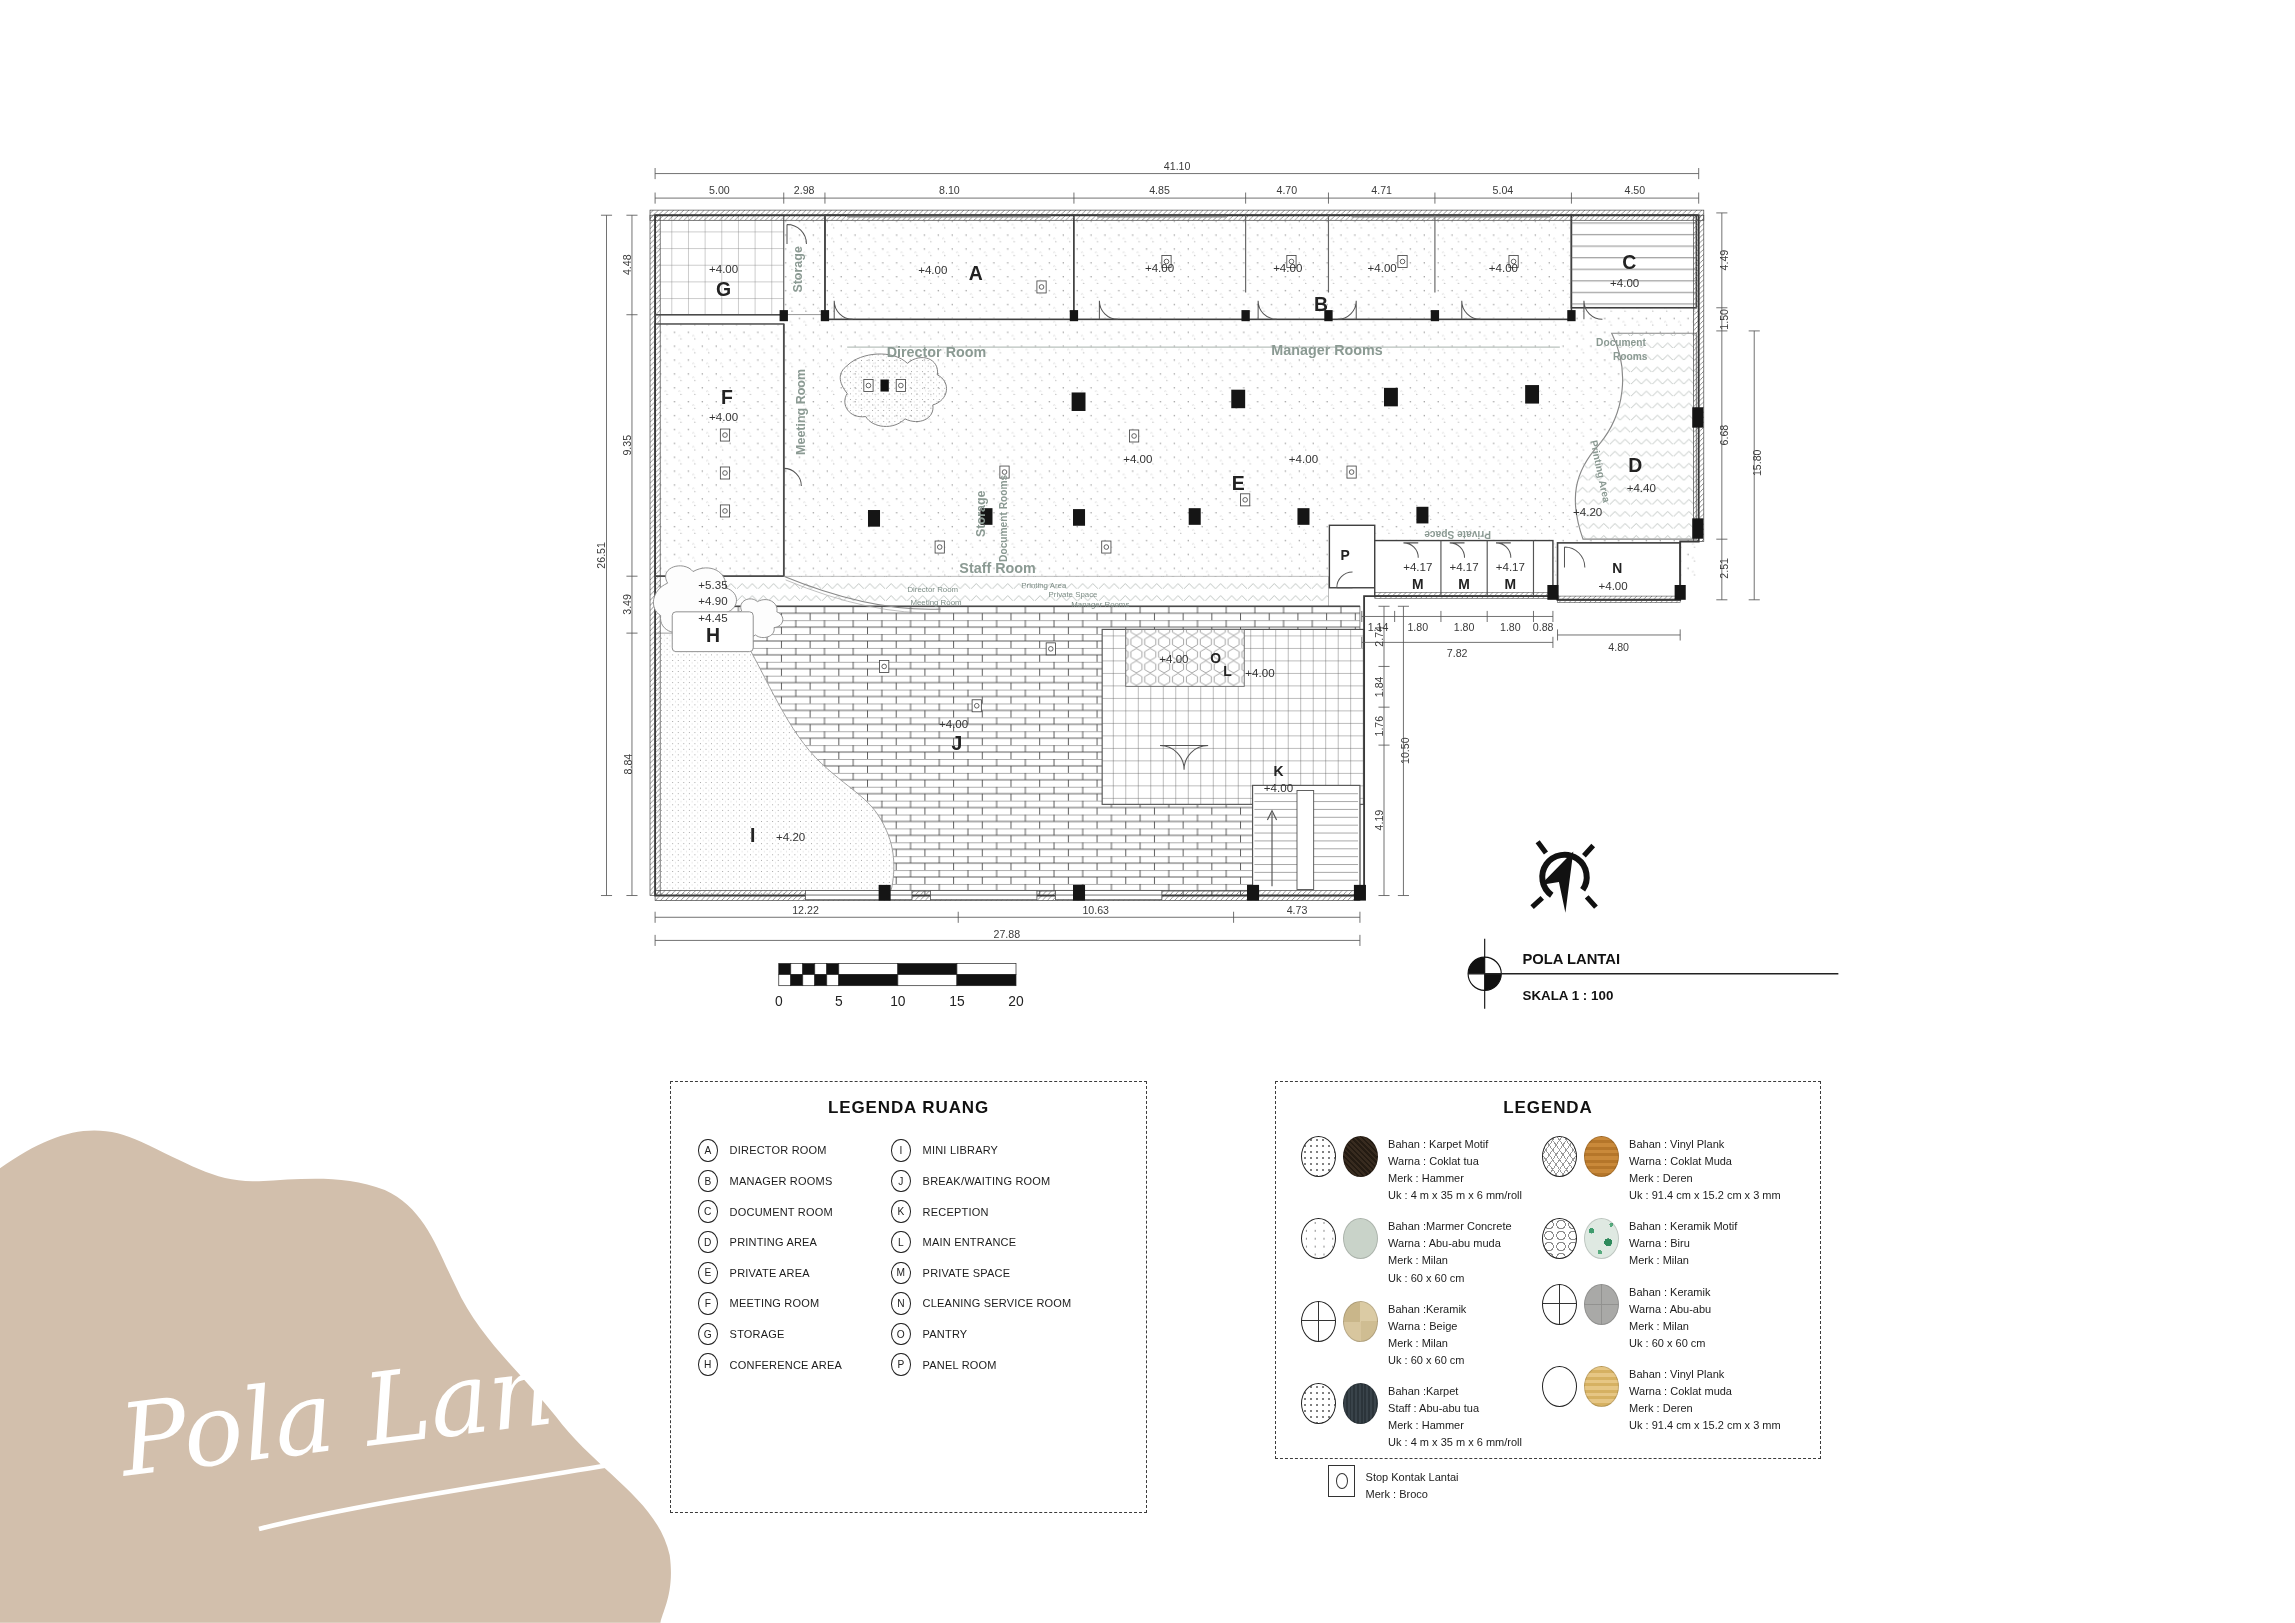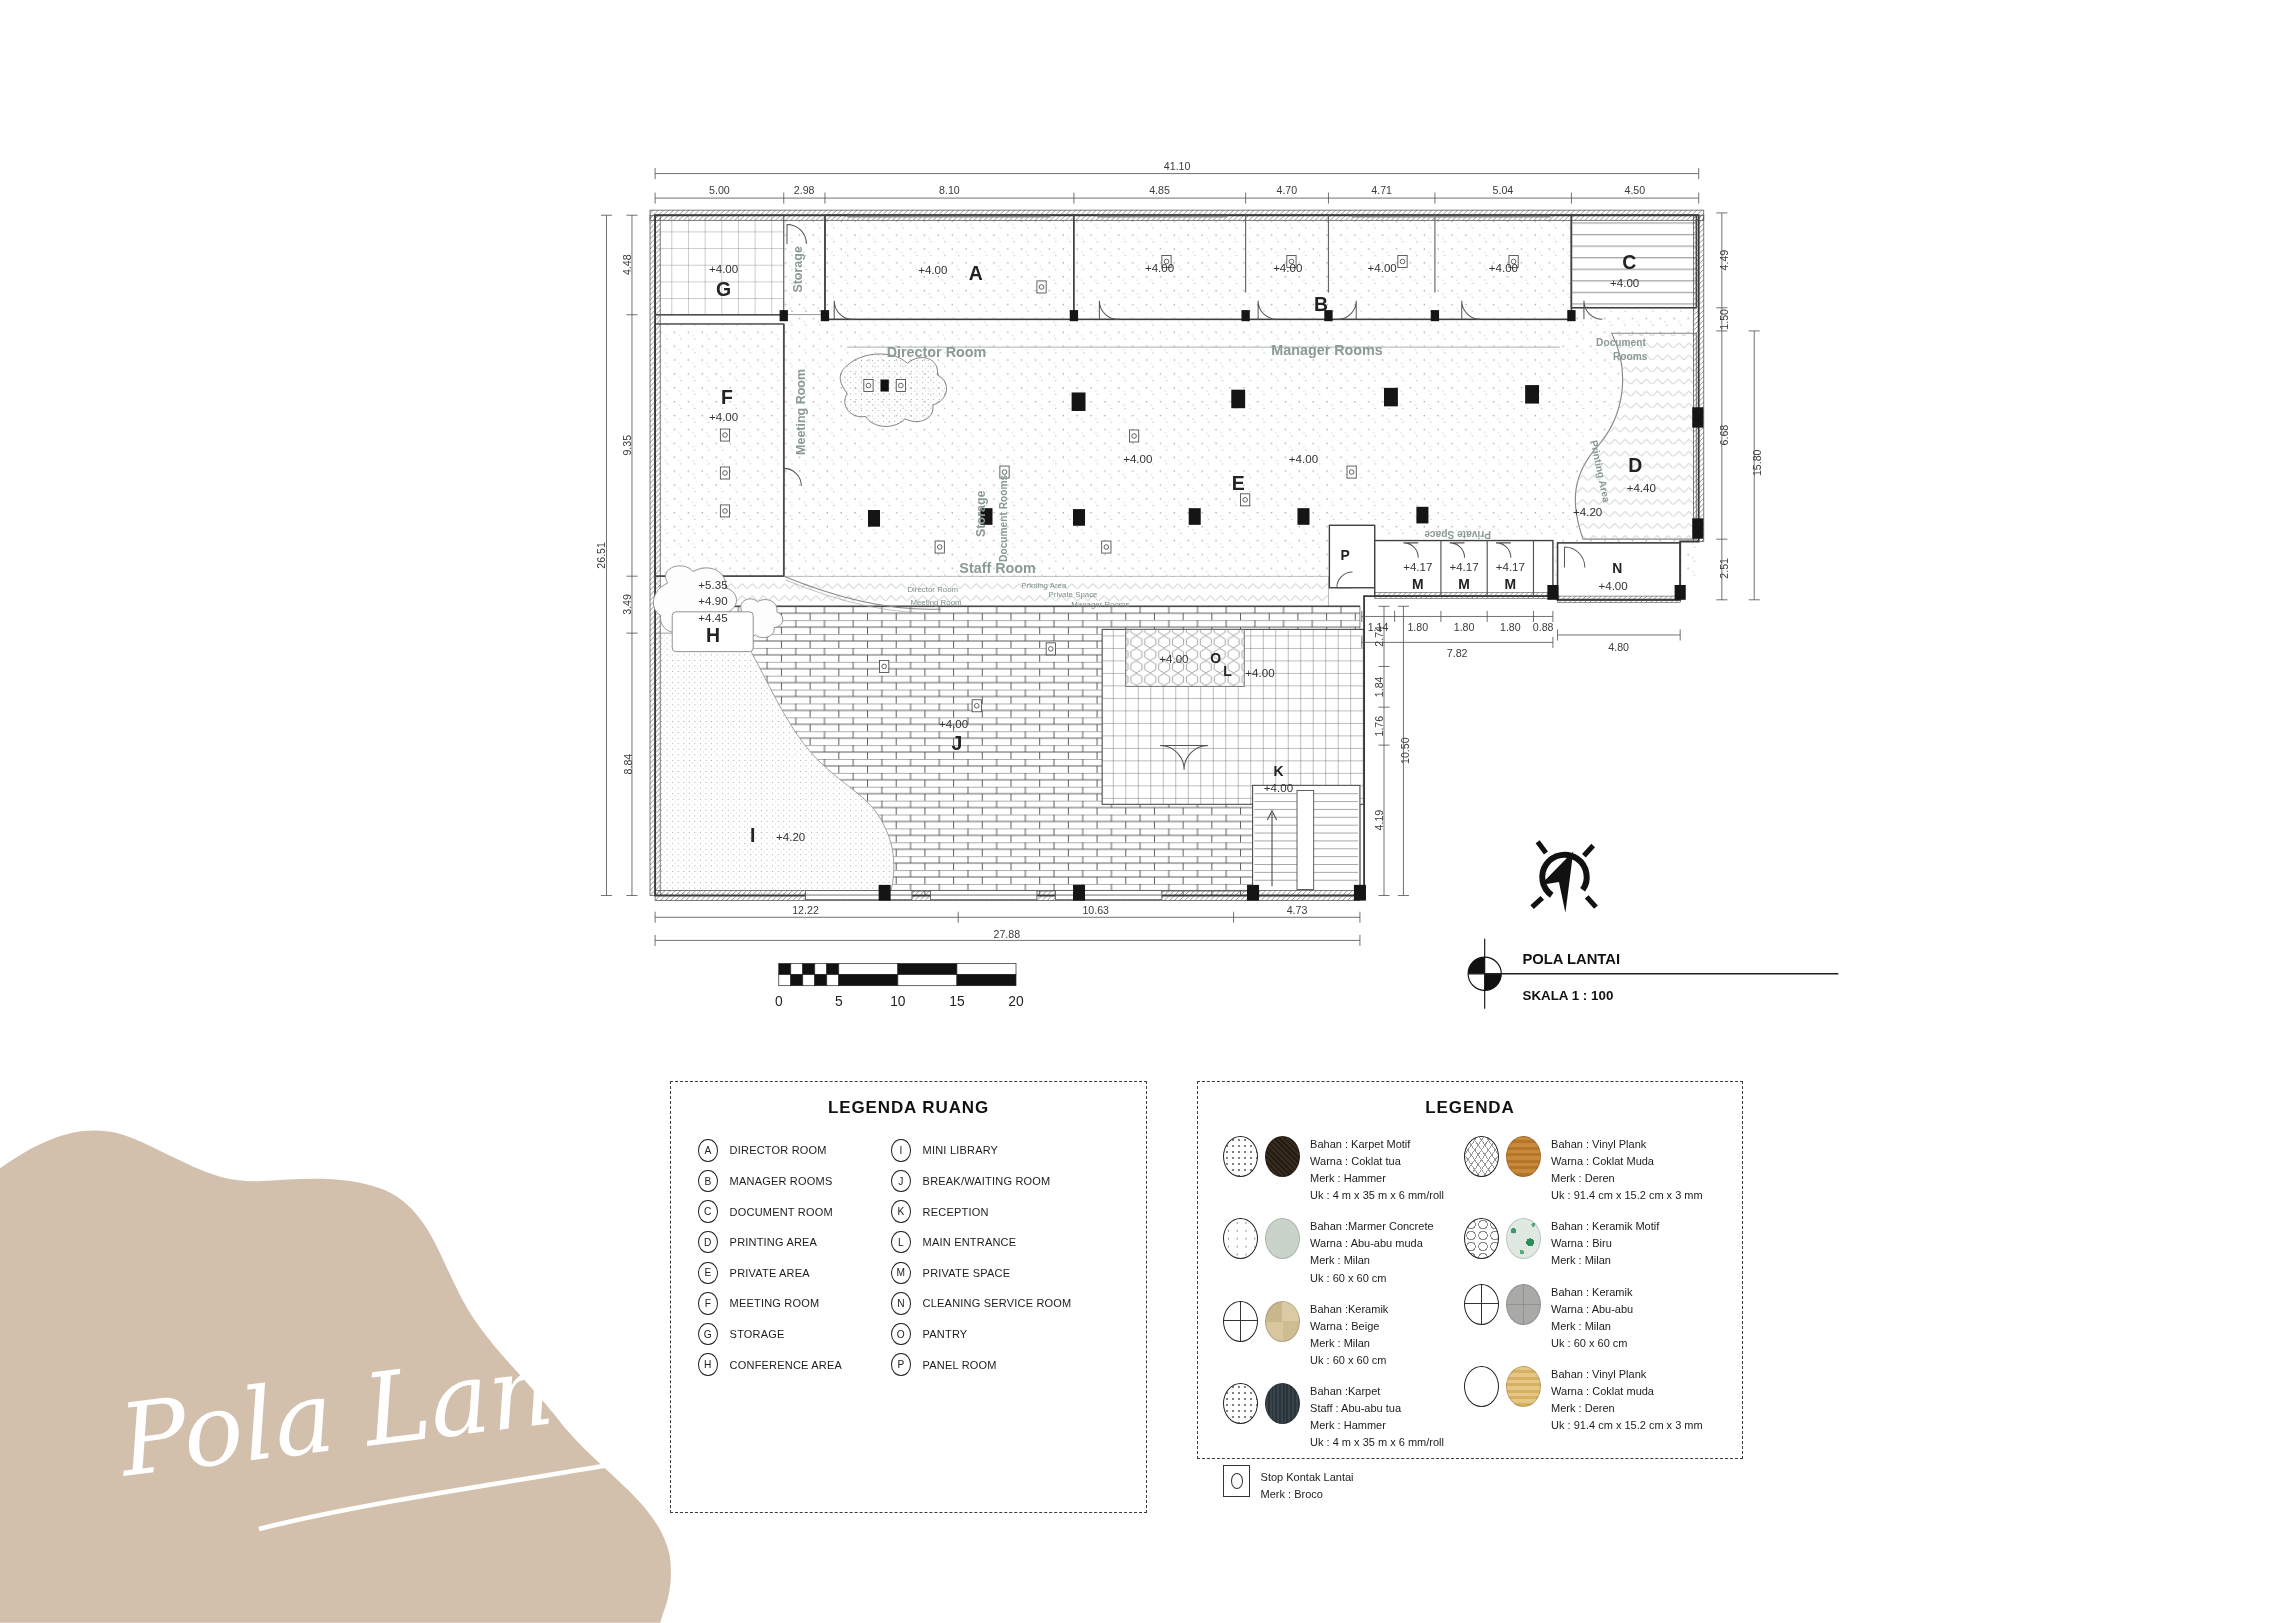--- a/index.html
+++ b/index.html
@@ -478,21 +478,21 @@
           <span class="rlabel">PANTRY</span>
         </div>
       <div class="ritem">
           <span class="rletter">P</span>
           <span class="rlabel">PANEL ROOM</span>
         </div>
     </div>
   </div>
 </div>
 
-<div class="abs lbox" style="left:1197px;top:1081px;width:546px;height:378px;">
+<div class="abs lbox" style="left:1275px;top:1081px;width:546px;height:378px;">
   <div class="ltitle">LEGENDA</div>
   <div class="mcols">
     <div class="mcol" style="margin-left:25.4px;width:241px;">
       <div class="mitem">
         <span class="mic pc-dots"></span>
         <span class="msw sw-karpetmotif"></span>
         <div class="mtx">
             <div>Bahan : Karpet Motif</div>
             <div>Warna : Coklat tua</div>
             <div>Merk : Hammer</div>
@@ -522,21 +522,21 @@
       <div class="mitem">
         <span class="mic pc-dots"></span>
         <span class="msw sw-karpetabu"></span>
         <div class="mtx">
             <div>Bahan :Karpet</div>
             <div>Staff : Abu-abu tua</div>
             <div>Merk : Hammer</div>
             <div>Uk : 4 m x 35 m x 6 mm/roll</div>
           </div>
       </div>
-      <div class="mitem" style="">
+      <div class="mitem" style="margin-left:27px;">
         <span class="skicon"></span>
         <div class="mtx" style="margin-top:3.7px;">
             <div>Stop Kontak Lantai</div>
             <div>Merk : Broco</div>
           </div>
       </div>
     </div>
     <div class="mcol">
       <div class="mitem">
         <span class="mic pc-chev"></span>

